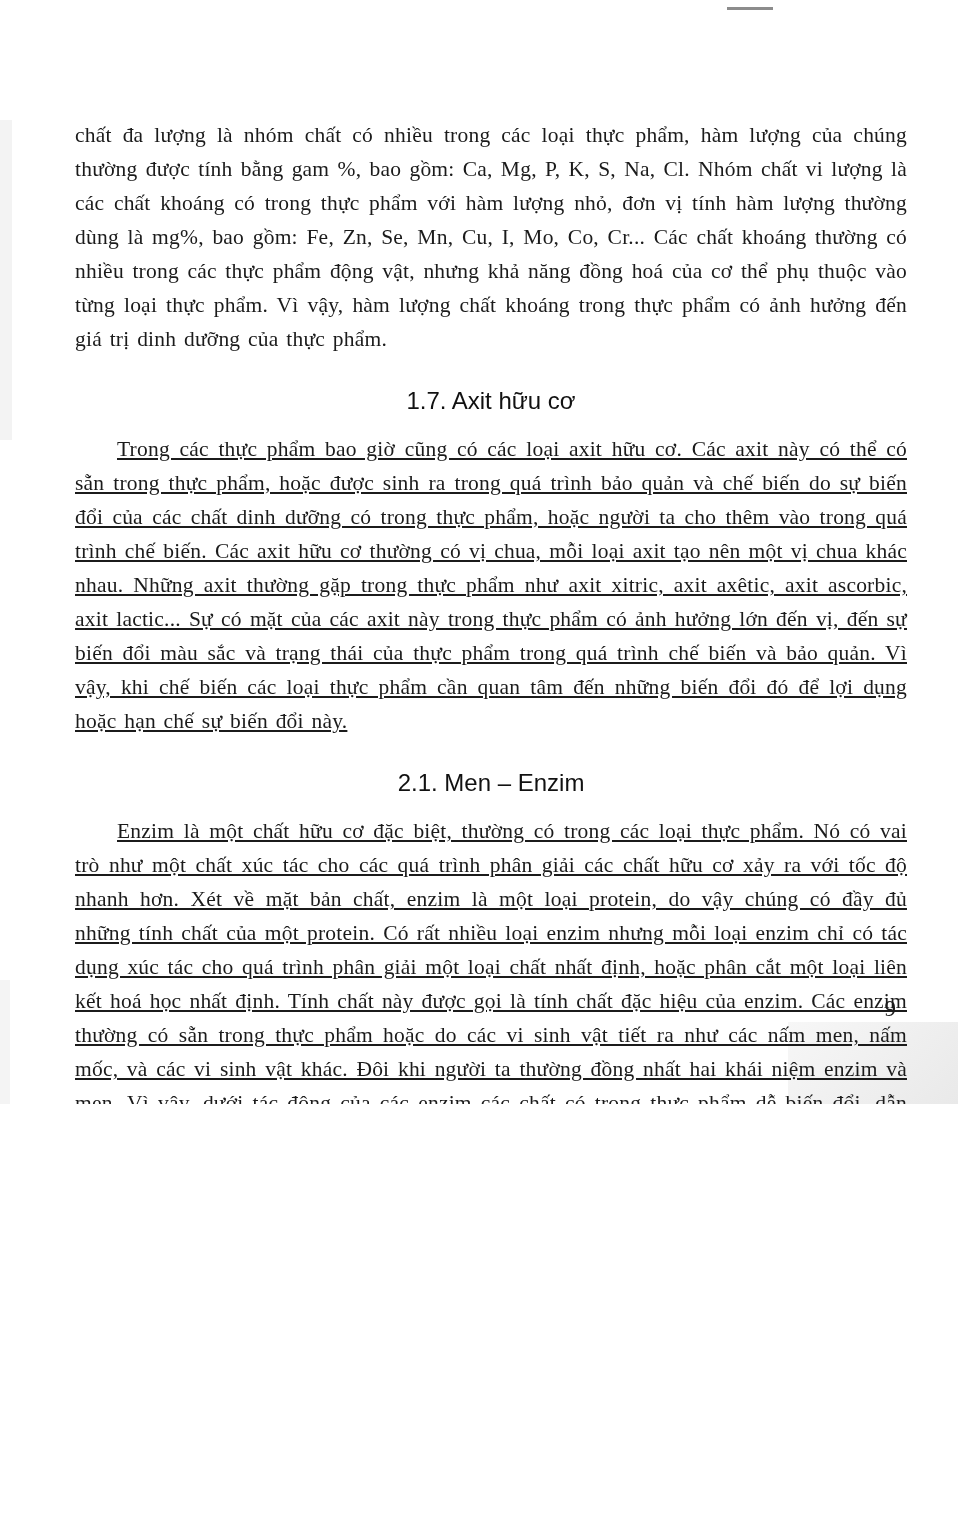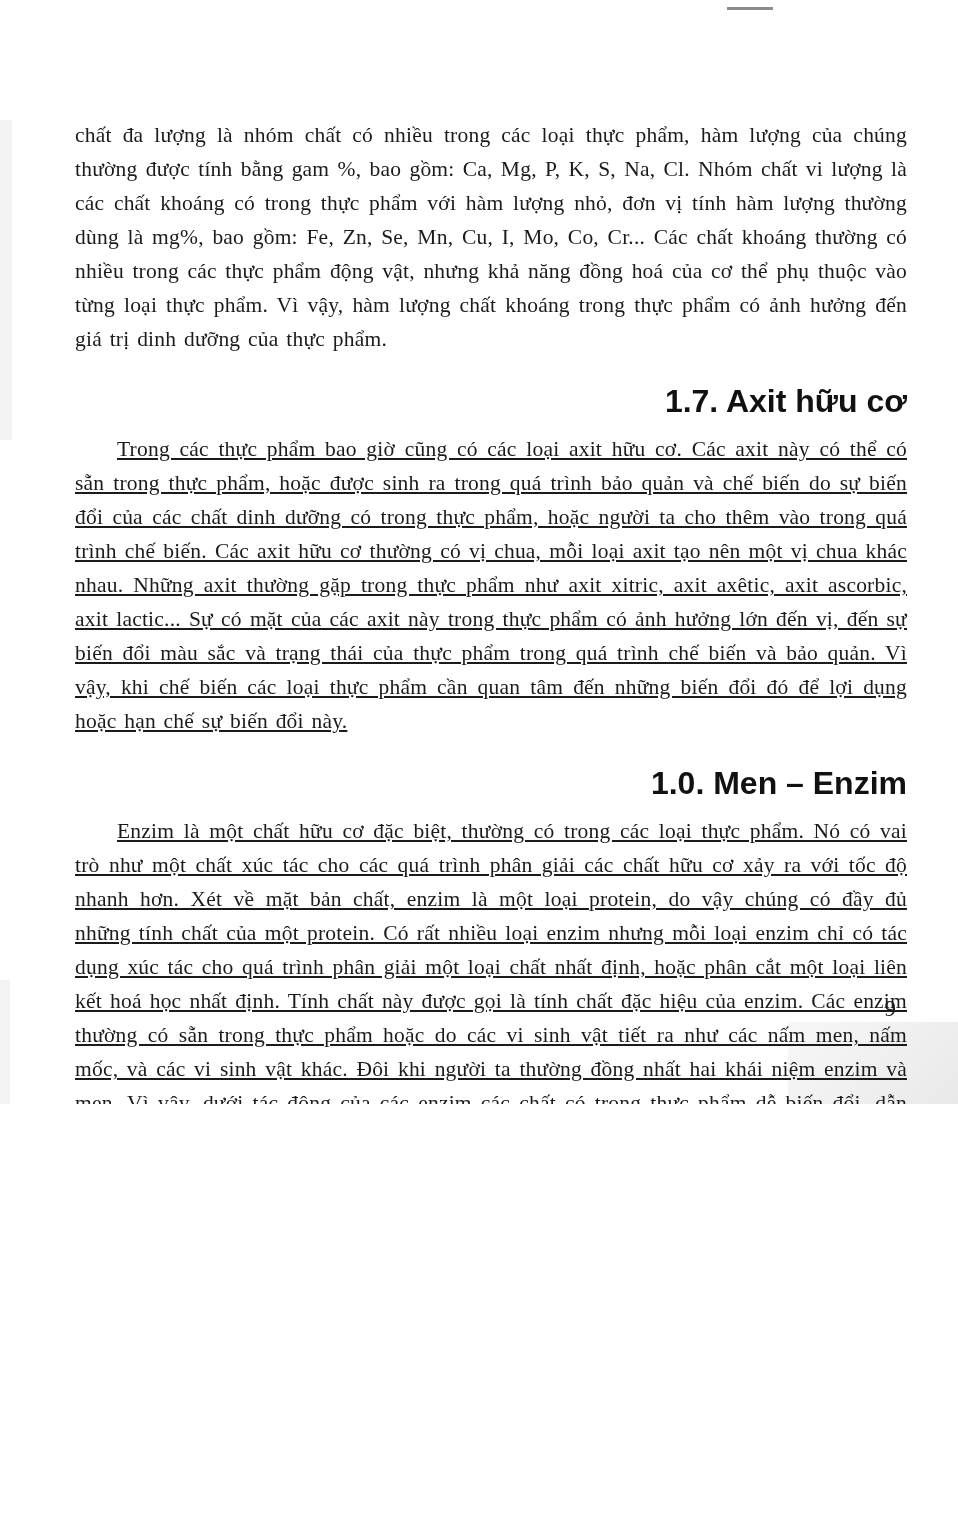--- a/index.html
+++ b/index.html
@@ -30,25 +30,25 @@
     word-spacing: 0.10em;
     letter-spacing: 0.01em;
   }
   p.body.indented {
     text-indent: 42px;
     text-decoration: underline;
   }
   h2.section-heading {
     margin: 30px 0 16px 0;
     font-family: "Liberation Sans", sans-serif;
-    font-weight: bold;
-    font-size: 32px;
+    font-weight: normal;
+    font-size: 24px;
     line-height: 30px;
     color: #111111;
-    text-align: right;
+    text-align: center;
   }
   .page-number {
     position: absolute;
     right: 62px;
     bottom: 82px;
     font-size: 23px;
     font-family: "Liberation Serif", serif;
     color: #1b1b1b;
   }
   
@@ -96,21 +96,21 @@
   <div class="artifact-bottom-right"></div>
 
   <div class="text-block">
 
     <p class="body">chất đa lượng là nhóm chất có nhiều trong các loại thực phẩm, hàm lượng của chúng thường được tính bằng gam %, bao gồm: Ca, Mg, P, K, S, Na, Cl. Nhóm chất vi lượng là các chất khoáng có trong thực phẩm với hàm lượng nhỏ, đơn vị tính hàm lượng thường dùng là mg%, bao gồm: Fe, Zn, Se, Mn, Cu, I, Mo, Co, Cr... Các chất khoáng thường có nhiều trong các thực phẩm động vật, nhưng khả năng đồng hoá của cơ thể phụ thuộc vào từng loại thực phẩm. Vì vậy, hàm lượng chất khoáng trong thực phẩm có ảnh hưởng đến giá trị dinh dưỡng của thực phẩm.</p>
 
     <h2 class="section-heading">1.7. Axit hữu cơ</h2>
 
     <p class="body indented">Trong các thực phẩm bao giờ cũng có các loại axit hữu cơ. Các axit này có thể có sẵn trong thực phẩm, hoặc được sinh ra trong quá trình bảo quản và chế biến do sự biến đổi của các chất dinh dưỡng có trong thực phẩm, hoặc người ta cho thêm vào trong quá trình chế biến. Các axit hữu cơ thường có vị chua, mỗi loại axit tạo nên một vị chua khác nhau. Những axit thường gặp trong thực phẩm như axit xitric, axit axêtic, axit ascorbic, axit lactic... Sự có mặt của các axit này trong thực phẩm có ảnh hưởng lớn đến vị, đến sự biến đổi màu sắc và trạng thái của thực phẩm trong quá trình chế biến và bảo quản. Vì vậy, khi chế biến các loại thực phẩm cần quan tâm đến những biến đổi đó để lợi dụng hoặc hạn chế sự biến đổi này.</p>
 
-    <h2 class="section-heading">1.0. Men – Enzim</h2>
+    <h2 class="section-heading">2.1. Men – Enzim</h2>
 
     <p class="body indented">Enzim là một chất hữu cơ đặc biệt, thường có trong các loại thực phẩm. Nó có vai trò như một chất xúc tác cho các quá trình phân giải các chất hữu cơ xảy ra với tốc độ nhanh hơn. Xét về mặt bản chất, enzim là một loại protein, do vậy chúng có đầy đủ những tính chất của một protein. Có rất nhiều loại enzim nhưng mỗi loại enzim chỉ có tác dụng xúc tác cho quá trình phân giải một loại chất nhất định, hoặc phân cắt một loại liên kết hoá học nhất định. Tính chất này được gọi là tính chất đặc hiệu của enzim. Các enzim thường có sẵn trong thực phẩm hoặc do các vi sinh vật tiết ra như các nấm men, nấm mốc, và các vi sinh vật khác. Đôi khi người ta thường đồng nhất hai khái niệm enzim và men. Vì vậy, dưới tác động của các enzim các chất có trong thực phẩm dễ biến đổi, dẫn đến giá trị thương phẩm của thực phẩm cũng biến đổi theo.</p>
 
   </div>
 
   <div class="page-number">9</div>
 
 </div>
 
 </body></html>

